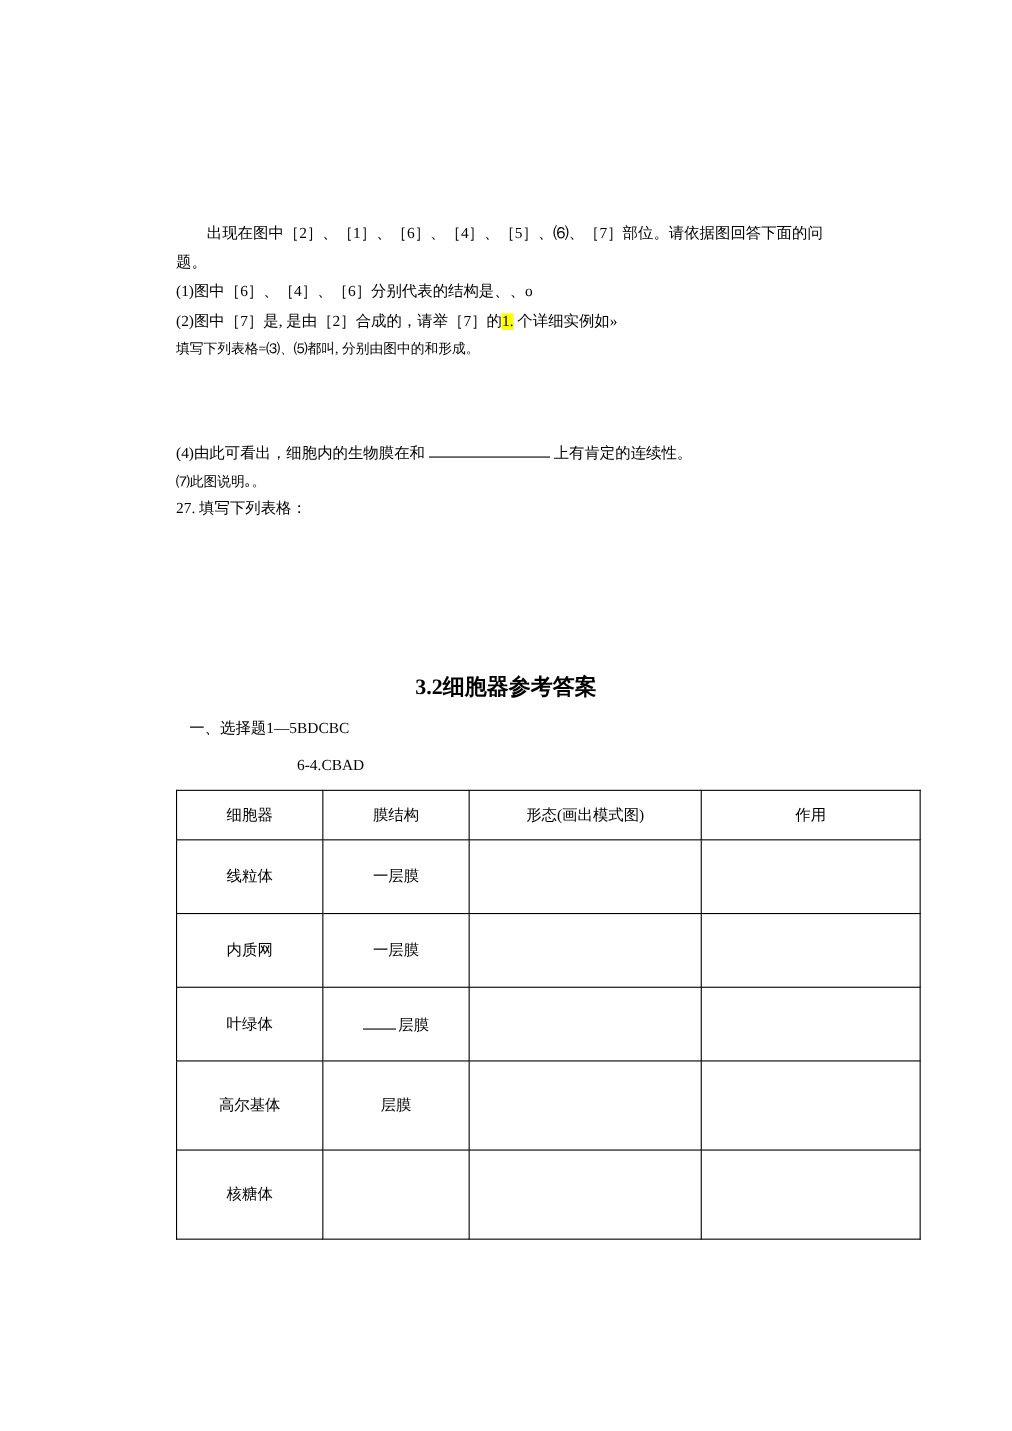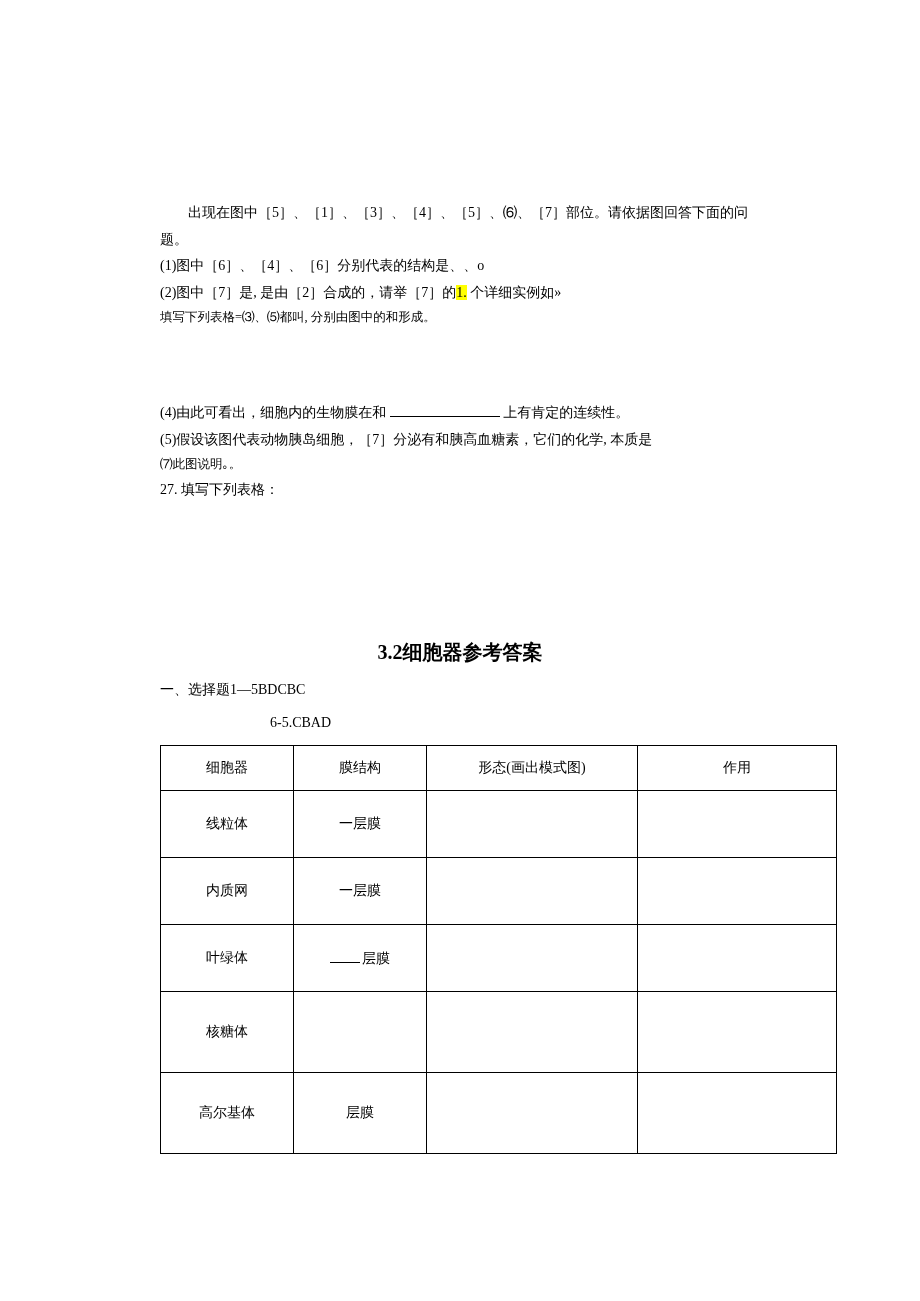--- a/index.html
+++ b/index.html
@@ -43,21 +43,21 @@
       height: 130px;
     }
     .title {
       text-align: center;
       font-weight: bold;
       font-size: 20px;
       margin: 0;
       line-height: 1.8;
     }
     .sect {
-      margin: 8px 0 0 0;
+      margin: 8px 0 0 12px;
       line-height: 1.7;
     }
     .table-label {
       font-size: 14px;
       margin-left: 110px;
       line-height: 1.1;
     }
     table.grid {
       border-collapse: collapse;
       margin: 0 auto;
@@ -90,42 +90,41 @@
     }
     table.grid tr.tall td {
       height: 80px;
     }
   </style>
 </head>
 <body>
 
 <div class="page">
 
-  <p class="line indent1">出现在图中［5］、［1］、［3］、［4］、［5］、⑹、［7］部位。请依据图回答下面的问题。</p>
+  <p class="line indent1">出现在图中［2］、［1］、［6］、［4］、［5］、⑹、［7］部位。请依据图回答下面的问题。</p>
   <p class="line">(1)图中［6］、［4］、［6］分别代表的结构是、、o</p>
   <p class="line">
     <span>(2)图中［7］是, 是由［2］合成的，请举［7］的</span><span class="highlight">1.</span><span> 个详细实例如»</span>
   </p>
   <p class="line small">填写下列表格=⑶、⑸都叫, 分别由图中的和形成。</p>
 
   <div class="gap1"></div>
 
   <p class="line">
     <span>(4)由此可看出，细胞内的生物膜在和 </span><span class="underline-blank"></span><span> 上有肯定的连续性。</span>
   </p>
-  <p class="line">(5)假设该图代表动物胰岛细胞，［7］分泌有和胰高血糖素，它们的化学, 本质是</p>
   <p class="line small">⑺此图说明｡。</p>
   <p class="line">27. 填写下列表格：</p>
 
   <div class="gap2"></div>
 
   <p class="title">3.2细胞器参考答案</p>
 
   <p class="sect">一、选择题1—5BDCBC</p>
-  <p class="table-label">6-5.CBAD</p>
+  <p class="table-label">6-4.CBAD</p>
 
   <table class="grid">
     <tbody>
         <tr>
       <th>细胞器</th>
       <th>膜结构</th>
       <th>形态(画出模式图)</th>
       <th>作用</th>
     </tr>
     <tr>
@@ -140,27 +139,27 @@
       <td></td>
       <td></td>
     </tr>
     <tr>
       <td>叶绿体</td>
       <td><span class="under-short"></span><span>层膜</span></td>
       <td></td>
       <td></td>
     </tr>
     <tr class="tall">
-      <td>核糖体</td>
-      <td></td>
+      <td>高尔基体</td>
+      <td>层膜</td>
       <td></td>
       <td></td>
     </tr>
     <tr class="tall">
-      <td>高尔基体</td>
-      <td>层膜</td>
+      <td>核糖体</td>
+      <td></td>
       <td></td>
       <td></td>
     </tr>
   </tbody>
     </table>
 
 </div>
 
 </body></html>

